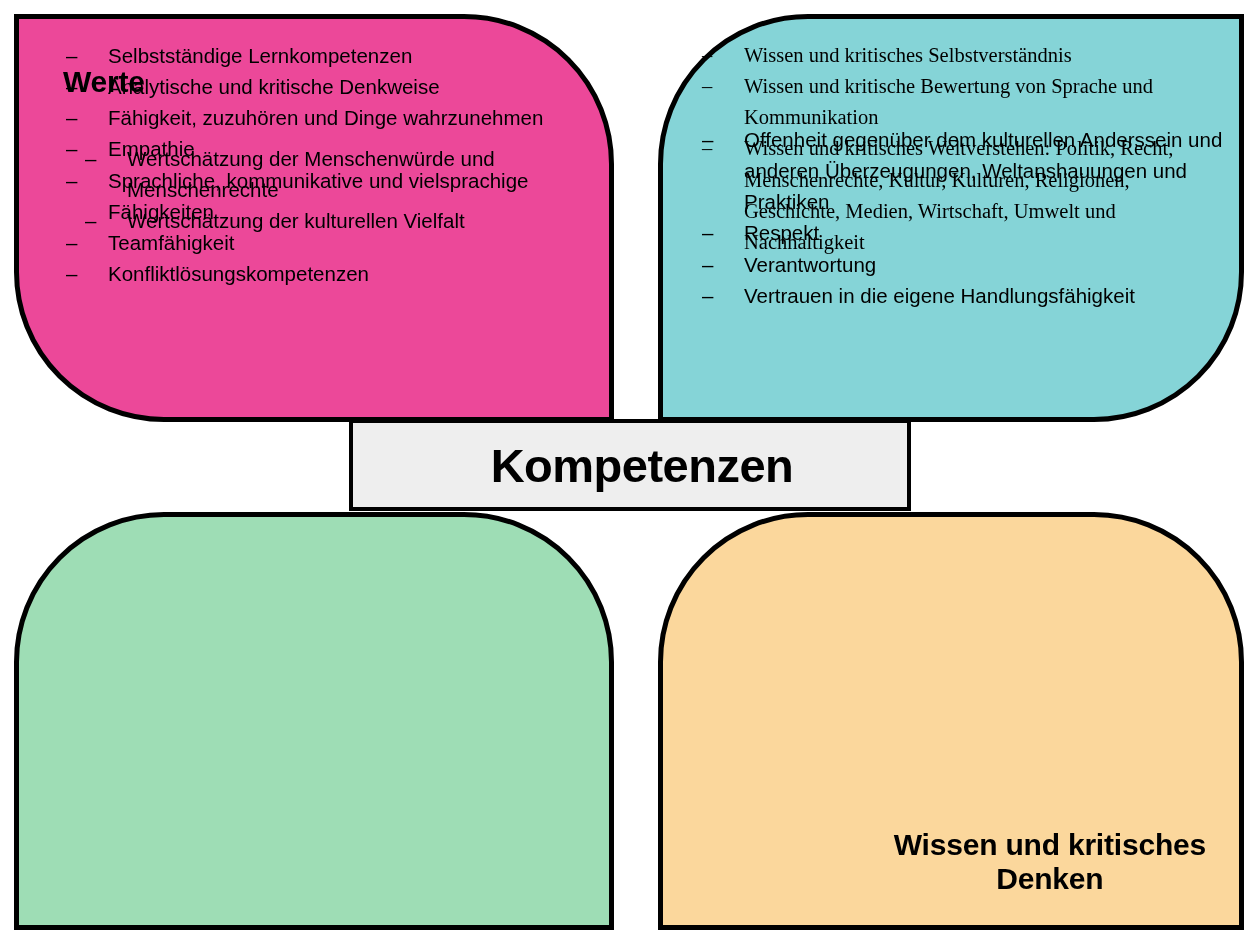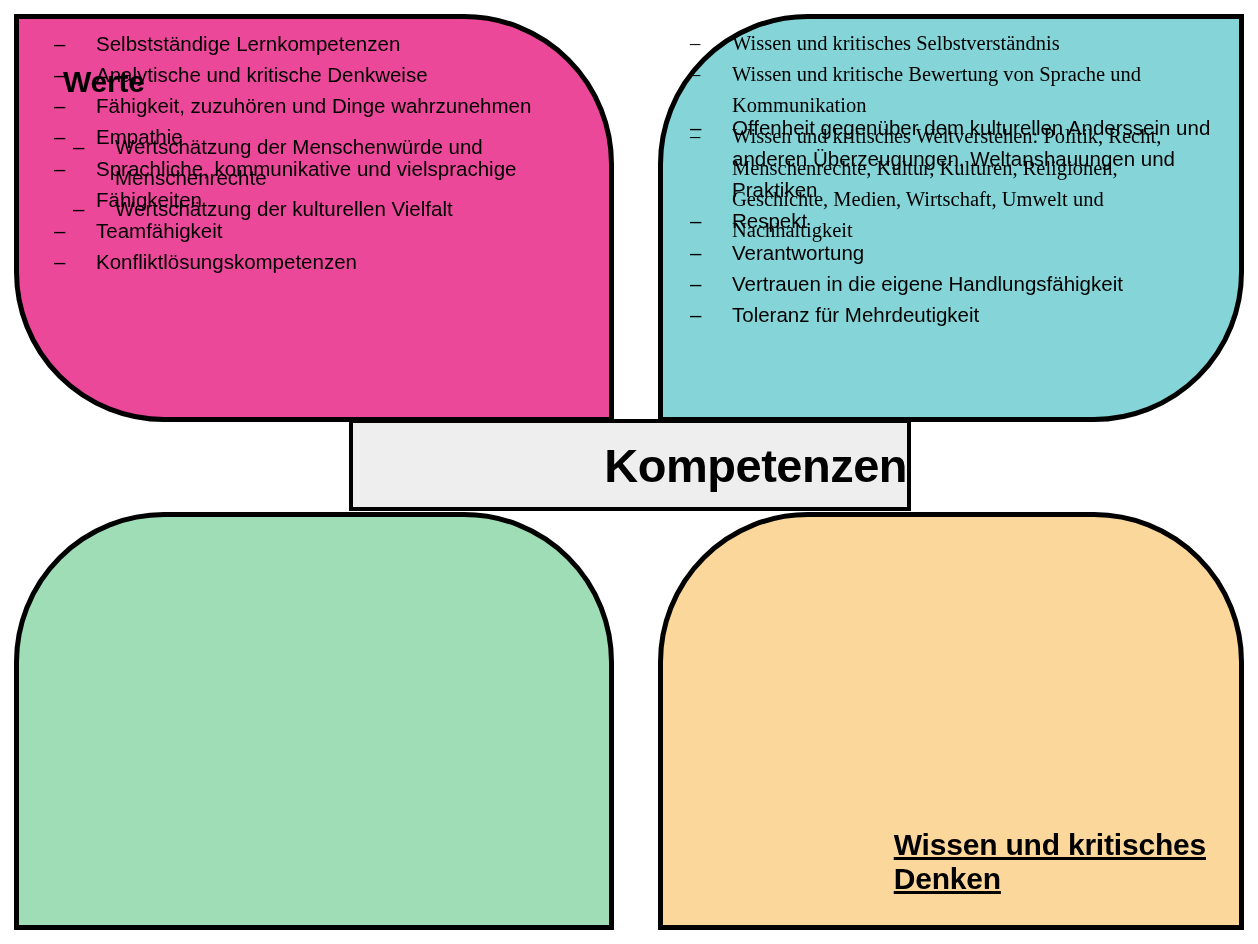--- a/index.html
+++ b/index.html
@@ -73,26 +73,26 @@
     position: absolute;
     font-weight: bold;
     font-size: 30px;
     line-height: 1.14;
     letter-spacing: -0.2px;
     white-space: pre-line;
   }
   #title-werte          { left: 44px;  top: 46px;  text-align: left;  }
   #title-einstellungen  { right: 42px; top: 46px;  text-align: right; }
   #title-faehigkeiten   { left: 44px;  bottom: 26px; text-align: left; }
-  #title-wissen         { right: 42px; bottom: 20px; text-align: left; text-decoration: underline; }
+  #title-wissen         { right: 42px; bottom: 20px; text-align: center; }
 
   
   ul.bullets {
     position: absolute;
-    margin: 0;
+    margin: 12px;
     padding: 0;
     list-style: none;
     font-size: 20.5px;
     line-height: 1.52;
   }
   ul.bullets > li {
     position: relative;
     padding-left: 42px;
     margin: 0 0 0 0;
   }
@@ -115,21 +115,21 @@
     position: absolute;
     left: 349px;
     top: 419px;
     width: 562px;
     height: 92px;
     background: #eeeeee;
     border: 4px solid #000000;
     box-sizing: border-box;
     display: flex;
     align-items: center;
-    justify-content: flex-end;
+    justify-content: center;
     z-index: 5;
     padding-left: 24px;
   }
   #center-title {
     font-weight: bold;
     font-size: 47px;
     letter-spacing: -0.5px;
     line-height: 1;
     color: #000000;
   }
@@ -147,21 +147,20 @@
     </ul>
   </div>
 
   <div class="panel" id="panel-einstellungen" style="background: rgb(133, 212, 215);">
   </div>
   <ul class="bullets" id="list-einstellungen">
     <li>Offenheit gegenüber dem kulturellen Anderssein und anderen Überzeugungen, Weltanshauungen und Praktiken</li>
     <li>Respekt</li>
     <li>Verantwortung</li>
     <li>Vertrauen in die eigene Handlungsfähigkeit</li>
-    <li>Toleranz für Mehrdeutigkeit</li>
   </ul>
 
   <div class="panel" id="panel-faehigkeiten" style="background: rgb(158, 221, 181);">
   </div>
   <ul class="bullets" id="list-faehigkeiten">
     <li>Selbstständige Lernkompetenzen</li>
     <li>Analytische und kritische Denkweise</li>
     <li>Fähigkeit, zuzuhören und Dinge wahrzunehmen</li>
     <li>Empathie</li>
     <li>Sprachliche, kommunikative und vielsprachige Fähigkeiten</li>

